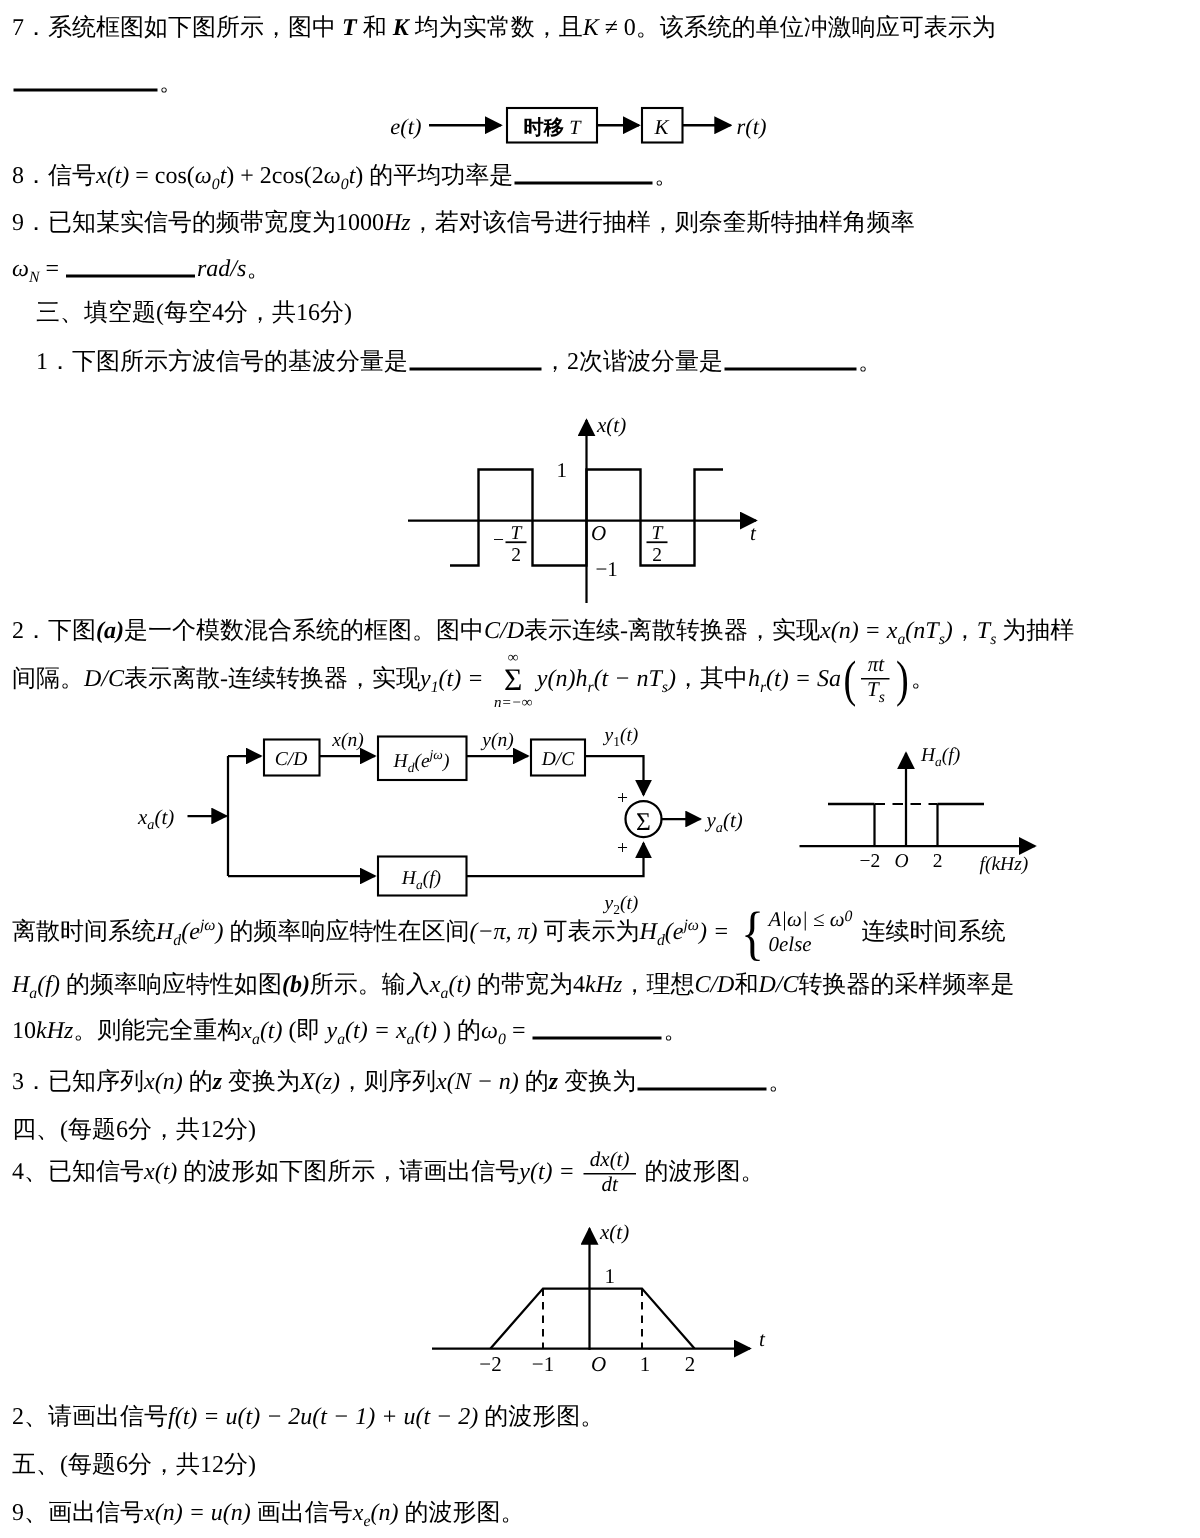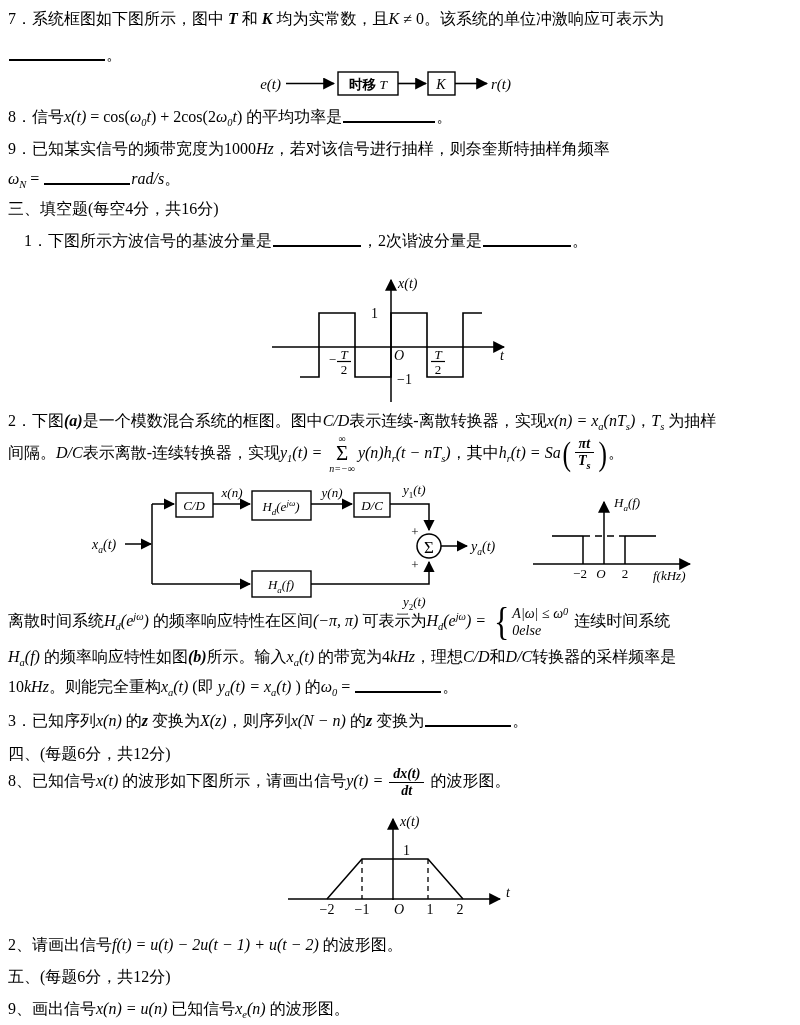--- a/index.html
+++ b/index.html
@@ -10,21 +10,21 @@
   .line{position:absolute;white-space:nowrap;font-size:16px;line-height:22px;}
   .sg.cn{font-weight:normal;}
   .sg.m{font-style:italic;}
   .sg.r{font-style:normal;}
   .sg.b{font-weight:bold;}
   .sg.sub{font-style:italic;font-size:10.5px;vertical-align:-4px;}
   .sg.sup{font-style:italic;font-size:10.5px;vertical-align:6px;}
   .blank{display:inline-block;border-bottom:2px solid #000;height:15px;vertical-align:baseline;margin:0 1px -1px 1px;}
   .wrap{display:inline-flex;align-items:center;vertical-align:middle;}
   .bigp{font-size:34px;font-weight:400;line-height:1;transform:scaleX(.75);}
-  .frac{display:inline-flex;flex-direction:column;align-items:center;vertical-align:middle;font-size:14px;line-height:1.15;margin:0 2px;font-weight:bold;}
+  .frac{display:inline-flex;flex-direction:column;align-items:center;vertical-align:middle;font-size:14px;line-height:1.15;margin:0 2px;}
   .frac .fn{border-bottom:1.4px solid #000;padding:0 4px;display:inline-block;text-align:center;}
   .frac .fd{padding:0 4px;display:inline-block;text-align:center;}
   .sum{display:inline-flex;flex-direction:column;align-items:center;vertical-align:middle;line-height:1;margin:0 3px;}
   .sum .stop{font-size:10px;}
   .sum .ssig{font-size:21px;line-height:.95;}
   .sum .sbot{font-size:10px;font-style:italic;}
   .cases{display:inline-flex;align-items:center;vertical-align:middle;margin:0 2px;}
   .cases .cbrace{font-size:40px;font-weight:400;line-height:.9;transform:scaleX(.8);margin-right:1px;}
   .cases .crows{display:inline-flex;flex-direction:column;font-size:14px;line-height:1.25;}
   .cases .crow{display:inline-flex;}
@@ -34,21 +34,21 @@
   svg .cnb{font-weight:bold;}
 </style>
 </head>
 <body>
 
 <div class="line" style="left:8px;top:8px"><span class="sg cn">7．系统框图如下图所示，图中 </span><span class="sg m b">T</span><span class="sg cn"> 和 </span><span class="sg m b">K</span><span class="sg cn"> 均为实常数，且</span><span class="sg m">K</span><span class="sg r"> ≠ 0</span><span class="sg cn">。该系统的单位冲激响应可表示为</span></div>
 <div class="line" style="left:8px;top:44px"><span class="blank" style="width: 96px;"></span><span class="sg cn">。</span></div>
 <div class="line" style="left:8px;top:106px"><span class="sg cn">8．信号</span><span class="sg m">x(t)</span><span class="sg r"> = cos(</span><span class="sg m">ω</span><span class="sg sub">0</span><span class="sg m">t</span><span class="sg r">) + 2cos(2</span><span class="sg m">ω</span><span class="sg sub">0</span><span class="sg m">t</span><span class="sg r">)</span><span class="sg cn"> 的平均功率是</span><span class="blank" style="width: 92px;"></span><span class="sg cn">。</span></div>
 <div class="line" style="left:8px;top:138px"><span class="sg cn">9．已知某实信号的频带宽度为</span><span class="sg r">1000</span><span class="sg m">Hz</span><span class="sg cn">，若对该信号进行抽样，则奈奎斯特抽样角频率</span></div>
 <div class="line" style="left:8px;top:168px"><span class="sg m">ω</span><span class="sg sub">N</span><span class="sg r"> = </span><span class="blank" style="width: 86px;"></span><span class="sg m">rad/s</span><span class="sg cn">。</span></div>
-<div class="line" style="left:8px;top:198px"><span class="sg cn">三、填空题(每空4分，共16分)</span></div>
+<div class="line" style="left:24px;top:198px"><span class="sg cn">三、填空题(每空4分，共16分)</span></div>
 <div class="line" style="left:24px;top:230px"><span class="sg cn">1．下图所示方波信号的基波分量是</span><span class="blank" style="width: 88px;"></span><span class="sg cn">，2次谐波分量是</span><span class="blank" style="width: 88px;"></span><span class="sg cn">。</span></div>
 <div class="line" style="left:8px;top:410px"><span class="sg cn">2．下图</span><span class="sg m b">(a)</span><span class="sg cn">是一个模数混合系统的框图。图中</span><span class="sg m">C/D</span><span class="sg cn">表示连续-离散转换器，实现</span><span class="sg m">x(n) = x</span><span class="sg sub">a</span><span class="sg m">(nT</span><span class="sg sub">s</span><span class="sg m">)</span><span class="sg cn">，</span><span class="sg m">T</span><span class="sg sub">s</span><span class="sg cn"> 为抽样</span></div>
 <div class="line" style="left:8px;top:434px"><span class="sg cn">间隔。</span><span class="sg m">D/C</span><span class="sg cn">表示离散-连续转换器，实现</span><span class="sg m">y</span><span class="sg sub">1</span><span class="sg m">(t) = </span><span class="sum">
       <span class="stop">∞</span>
       <span class="ssig">Σ</span>
       <span class="sbot">n=−∞</span>
     </span><span class="sg m">y(n)h</span><span class="sg sub">r</span><span class="sg m">(t − nT</span><span class="sg sub">s</span><span class="sg m">)</span><span class="sg cn">，其中</span><span class="sg m">h</span><span class="sg sub">r</span><span class="sg m">(t) = Sa</span><span class="wrap">
       <span class="bigp">(</span>
       <span class="frac">
         <span class="fn"><span class="sg m">πt</span></span>
@@ -67,29 +67,29 @@
         <span class="crow">
           <span class="sg m">0</span>
           <span class="sg m">   else</span>
         </span>
       </span>
     </span><span class="sg cn"> 连续时间系统</span></div>
 <div class="line" style="left:8px;top:646px"><span class="sg m">H</span><span class="sg sub">a</span><span class="sg m">(f)</span><span class="sg cn"> 的频率响应特性如图</span><span class="sg m b">(b)</span><span class="sg cn">所示。输入</span><span class="sg m">x</span><span class="sg sub">a</span><span class="sg m">(t)</span><span class="sg cn"> 的带宽为</span><span class="sg r">4</span><span class="sg m">kHz</span><span class="sg cn">，理想</span><span class="sg m">C/D</span><span class="sg cn">和</span><span class="sg m">D/C</span><span class="sg cn">转换器的采样频率是</span></div>
 <div class="line" style="left:8px;top:676px"><span class="sg r">10</span><span class="sg m">kHz</span><span class="sg cn">。则能完全重构</span><span class="sg m">x</span><span class="sg sub">a</span><span class="sg m">(t)</span><span class="sg cn"> (即 </span><span class="sg m">y</span><span class="sg sub">a</span><span class="sg m">(t) = x</span><span class="sg sub">a</span><span class="sg m">(t)</span><span class="sg cn"> ) 的</span><span class="sg m">ω</span><span class="sg sub">0</span><span class="sg r"> = </span><span class="blank" style="width: 86px;"></span><span class="sg cn">。</span></div>
 <div class="line" style="left:8px;top:710px"><span class="sg cn">3．已知序列</span><span class="sg m">x(n)</span><span class="sg cn"> 的</span><span class="sg m b">z</span><span class="sg cn"> 变换为</span><span class="sg m">X(z)</span><span class="sg cn">，则序列</span><span class="sg m">x(N − n)</span><span class="sg cn"> 的</span><span class="sg m b">z</span><span class="sg cn"> 变换为</span><span class="blank" style="width: 86px;"></span><span class="sg cn">。</span></div>
 <div class="line" style="left:8px;top:743px"><span class="sg cn">四、(每题6分，共12分)</span></div>
-<div class="line" style="left:8px;top:766px"><span class="sg cn">8、已知信号</span><span class="sg m">x(t)</span><span class="sg cn"> 的波形如下图所示，请画出信号</span><span class="sg m">y(t) = </span><span class="wrap">
+<div class="line" style="left:8px;top:766px"><span class="sg cn">4、已知信号</span><span class="sg m">x(t)</span><span class="sg cn"> 的波形如下图所示，请画出信号</span><span class="sg m">y(t) = </span><span class="wrap">
       <span class="frac">
         <span class="fn"><span class="sg m">dx(t)</span></span>
         <span class="fd"><span class="sg m">dt</span></span>
       </span>
     </span><span class="sg cn"> 的波形图。</span></div>
 <div class="line" style="left:8px;top:934px"><span class="sg cn">2、请画出信号</span><span class="sg m">f(t) = u(t) − 2u(t − 1) + u(t − 2)</span><span class="sg cn"> 的波形图。</span></div>
 <div class="line" style="left:8px;top:966px"><span class="sg cn">五、(每题6分，共12分)</span></div>
-<div class="line" style="left:8px;top:998px"><span class="sg cn">9、画出信号</span><span class="sg m">x(n) = u(n)</span><span class="sg cn"> 已知信号</span><span class="sg m">x</span><span class="sg sub">e</span><span class="sg m">(n)</span><span class="sg cn"> 的波形图。</span></div>
+<div class="line" style="left:8px;top:998px"><span class="sg cn">9、画出信号</span><span class="sg m">x(n) = u(n)</span><span class="sg cn"> 画出信号</span><span class="sg m">x</span><span class="sg sub">e</span><span class="sg m">(n)</span><span class="sg cn"> 的波形图。</span></div>
 
 <svg class="fig" style="left:245px;top:62px" width="310" height="44" viewBox="0 0 310 44">
   <defs>
     <marker id="ar1" viewBox="0 0 10 10" refX="9" refY="5" markerWidth="7.5" markerHeight="7.5" orient="auto">
       <path d="M0,0 L10,5 L0,10 z"></path>
     </marker>
   </defs>
   <text class="it" x="36" y="27" font-size="15" text-anchor="end">e(t)</text>
   <line x1="41" y1="21.5" x2="89" y2="21.5" stroke="#000" stroke-width="1.6" marker-end="url(#ar1)"></line>
   <rect x="93" y="10" width="60" height="23" fill="none" stroke="#000" stroke-width="1.4"></rect>

